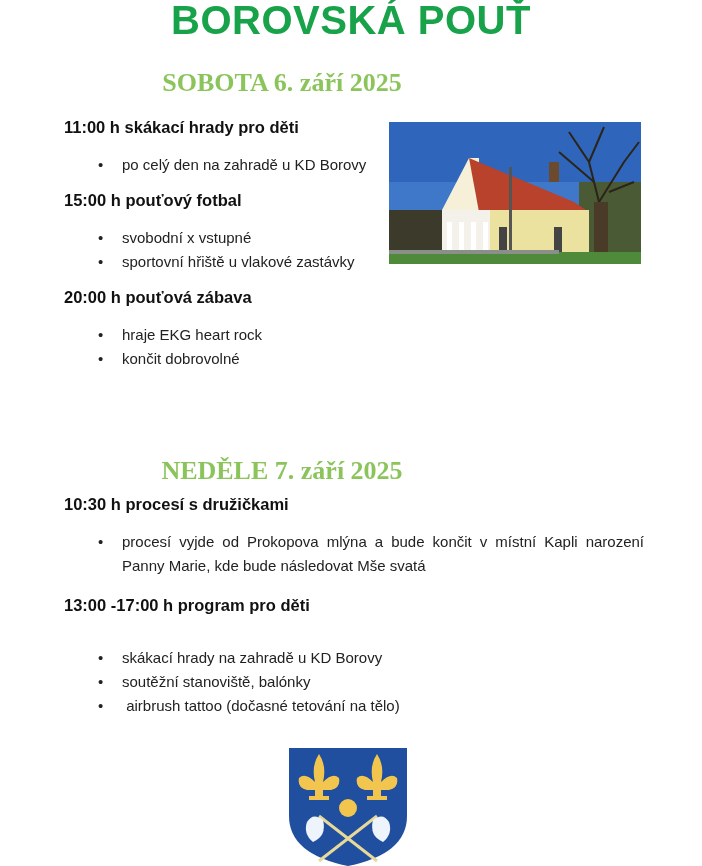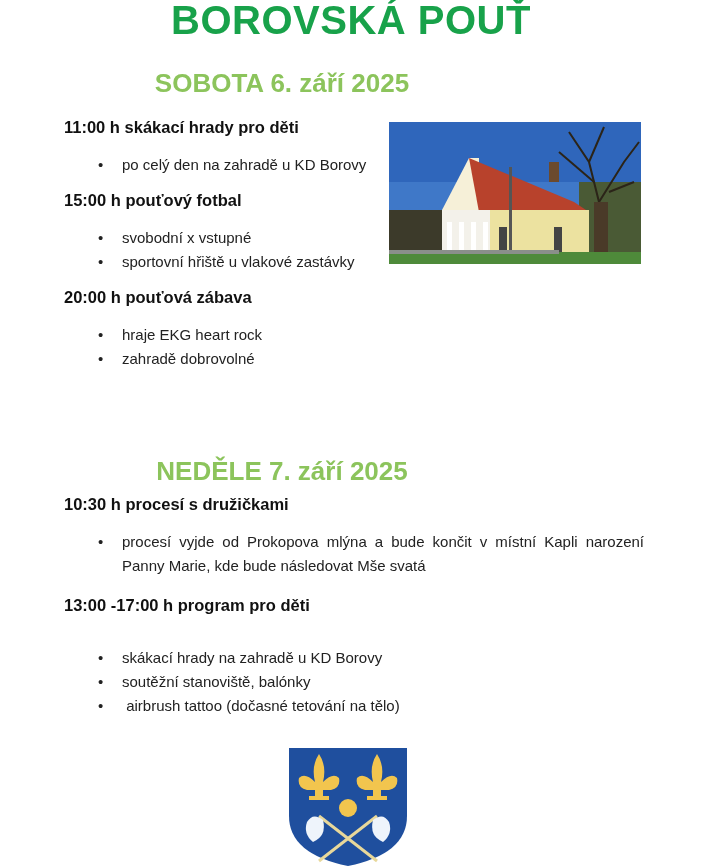--- a/index.html
+++ b/index.html
@@ -1,18 +1,18 @@
 <!DOCTYPE html>
 <html><head>
 <meta charset="utf-8">
 <style>
   html, body { margin:0; padding:0; background:#fff; }
   body { width:702px; height:866px; position:relative; overflow:hidden; font-family:"Liberation Sans", sans-serif; color:#111; }
   .title { position:absolute; left:0; width:702px; top:-2px; text-align:center; font-weight:bold; font-size:40px; color:#18a24a; letter-spacing:0.5px; }
-  .day { position:absolute; left:0; width:564px; text-align:center; font-weight:bold; font-size:26px; color:#8cc45c; }
+  .day { position:absolute; left:0; width:564px; text-align:center; font-weight:bold; font-size:26px; color:#8cc45c;font-family:Liberation Serif, serif; }
   .evt { position:absolute; left:64px; font-weight:bold; font-size:16.5px; color:#111;text-align:right; }
   ul.items { position:absolute; left:86px; margin:12px; padding:0; list-style:none; font-size:15px; color:#222; }
   ul.items li { position:relative; padding-left:24px; height:24px; line-height:24px; }
   ul.items li::before { content:"•"; position:absolute; left:0; top:0; font-size:15px; }
   ul.items li.wrap { height:auto; line-height:24px; text-align:justify; }
   .photo { position:absolute; left:389px; top:122px; width:252px; height:142px; overflow:hidden; }
   .crest { position:absolute; left:287px; top:746px; width:122px; height:120px; }
 </style>
 </head>
 <body>
@@ -28,21 +28,21 @@
 
 <div class="evt" style="top:191px;">15:00 h pouťový fotbal</div>
 <ul class="items" style="top:214px;">
   <li>svobodní x vstupné</li>
   <li>sportovní hřiště u vlakové zastávky</li>
 </ul>
 
 <div class="evt" style="top:288px;">20:00 h pouťová zábava</div>
 <ul class="items" style="top:311px;">
   <li>hraje EKG heart rock</li>
-  <li>zahradě dobrovolné</li>
+  <li>končit dobrovolné</li>
 </ul>
 
 <div class="photo">
   <svg width="252" height="142" viewBox="0 0 252 142">
     <rect width="252" height="142" fill="#3f78c8"></rect>
     <rect x="0" y="0" width="252" height="60" fill="#2f66bb"></rect>
     <rect x="0" y="88" width="70" height="44" fill="#3c3a2a"></rect>
     <rect x="190" y="60" width="62" height="70" fill="#4a5a35"></rect>
     <g stroke="#2b2418" stroke-width="2" fill="none">
       <path d="M215 142 L210 80 L200 40 L180 10"></path>

